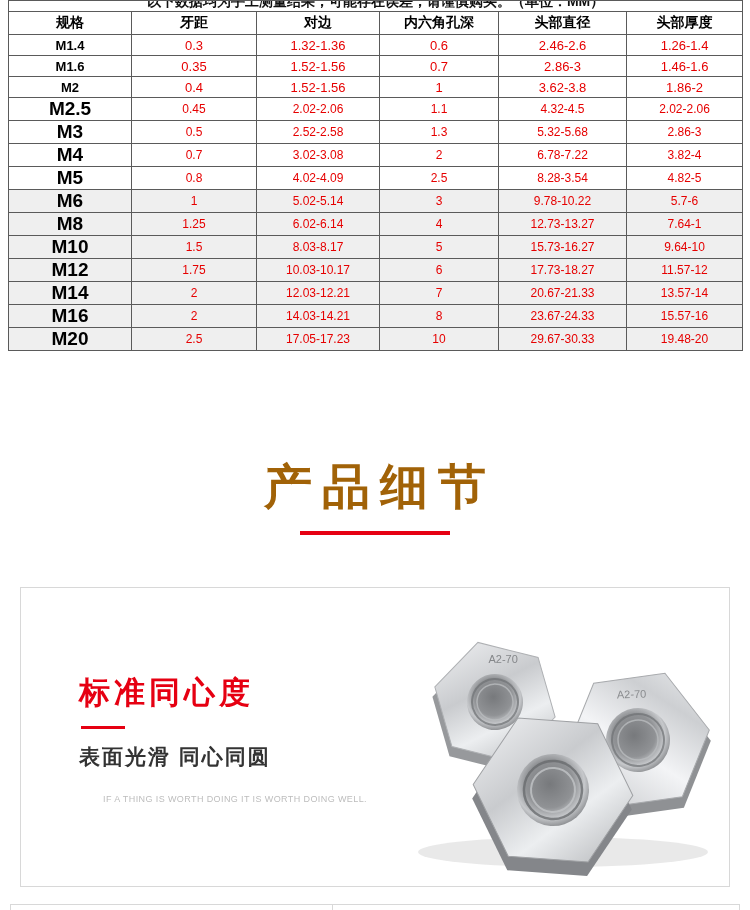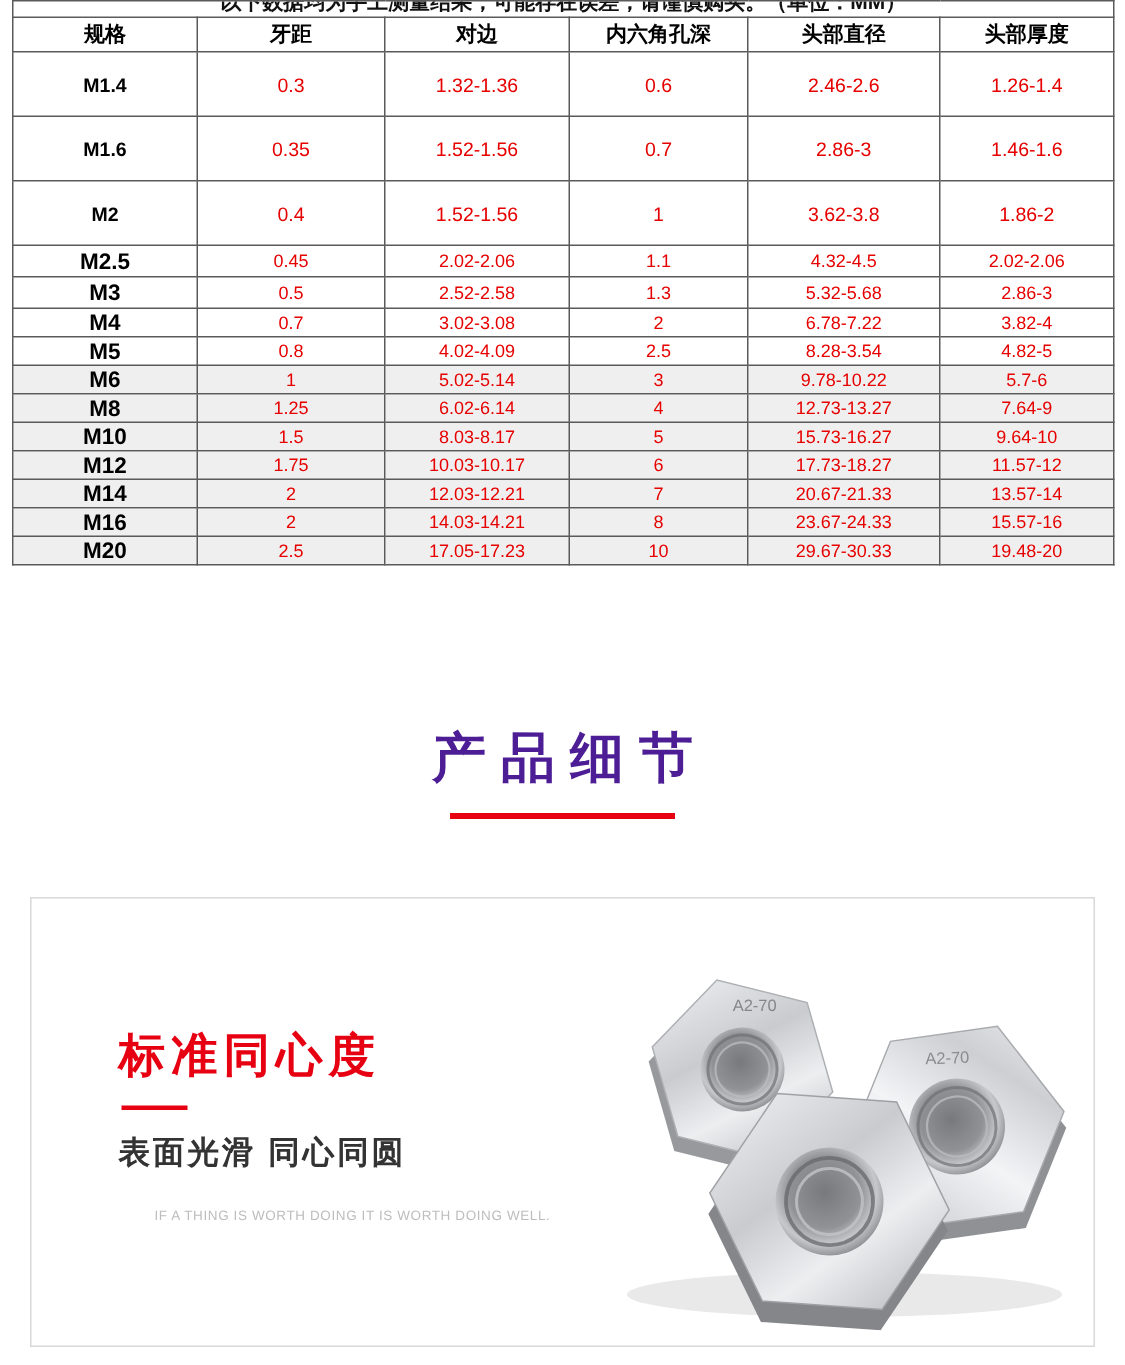--- a/index.html
+++ b/index.html
@@ -20,30 +20,30 @@
     vertical-align: middle; padding: 0; overflow: hidden; white-space: nowrap;
   }
   .note-row td { height: 10px; }
   .note-clip { display: block; height: 10px; overflow: hidden; }
   .note-inner {
     display: block; margin-top: -10px; line-height: 20px;
     font-size: 14px; font-weight: bold; color: #111; text-align: center;
   }
   .header-row th { height: 23px; font-size: 14px; font-weight: bold; color: #000; }
   tbody td { height: 19px; font-size: 12px; }
-  tbody tr:nth-child(-n+3) td { height: 43px; font-size: 13px; }
+  tbody tr:nth-child(-n+3) td { height: 21px; font-size: 13px; }
   tbody tr:nth-child(4) td, tbody tr:nth-child(5) td { height: 21px; }
   tbody tr:nth-child(n+8) { background: #efefef; }
-  tbody td.spec { font-weight: bold; color: #000; font-size: 15px; }
+  tbody td.spec { font-weight: bold; color: #000; font-size: 19px; }
   tbody td.val  { color: #e60000; }
 
   
   .section-title-wrap { margin-top: 104px; text-align: center; }
   .section-title {
-    margin: 0; font-size: 36px; font-weight: 600; color: #4c1d95;
+    margin: 0; font-size: 48px; font-weight: 600; color: #a16207;
     letter-spacing: 10px; text-indent: 10px;
   }
   .title-underline { width: 150px; height: 4px; background: #e60012; margin: 12px auto 0; }
 
   
   .detail-card {
     margin: 52px 20px 0; height: 300px;
     border: 1px solid #d8d8d8; display: flex; background: #fff;
   }
   .card-text { width: 375px; padding: 84px 0 0 58px; }
@@ -159,21 +159,21 @@
           <td class="val">3</td>
           <td class="val">9.78-10.22</td>
           <td class="val">5.7-6</td>
         </tr>
         <tr>
           <td class="spec">M8</td>
           <td class="val">1.25</td>
           <td class="val">6.02-6.14</td>
           <td class="val">4</td>
           <td class="val">12.73-13.27</td>
-          <td class="val">7.64-9</td>
+          <td class="val">7.64-1</td>
         </tr>
         <tr>
           <td class="spec">M10</td>
           <td class="val">1.5</td>
           <td class="val">8.03-8.17</td>
           <td class="val">5</td>
           <td class="val">15.73-16.27</td>
           <td class="val">9.64-10</td>
         </tr>
         <tr>

